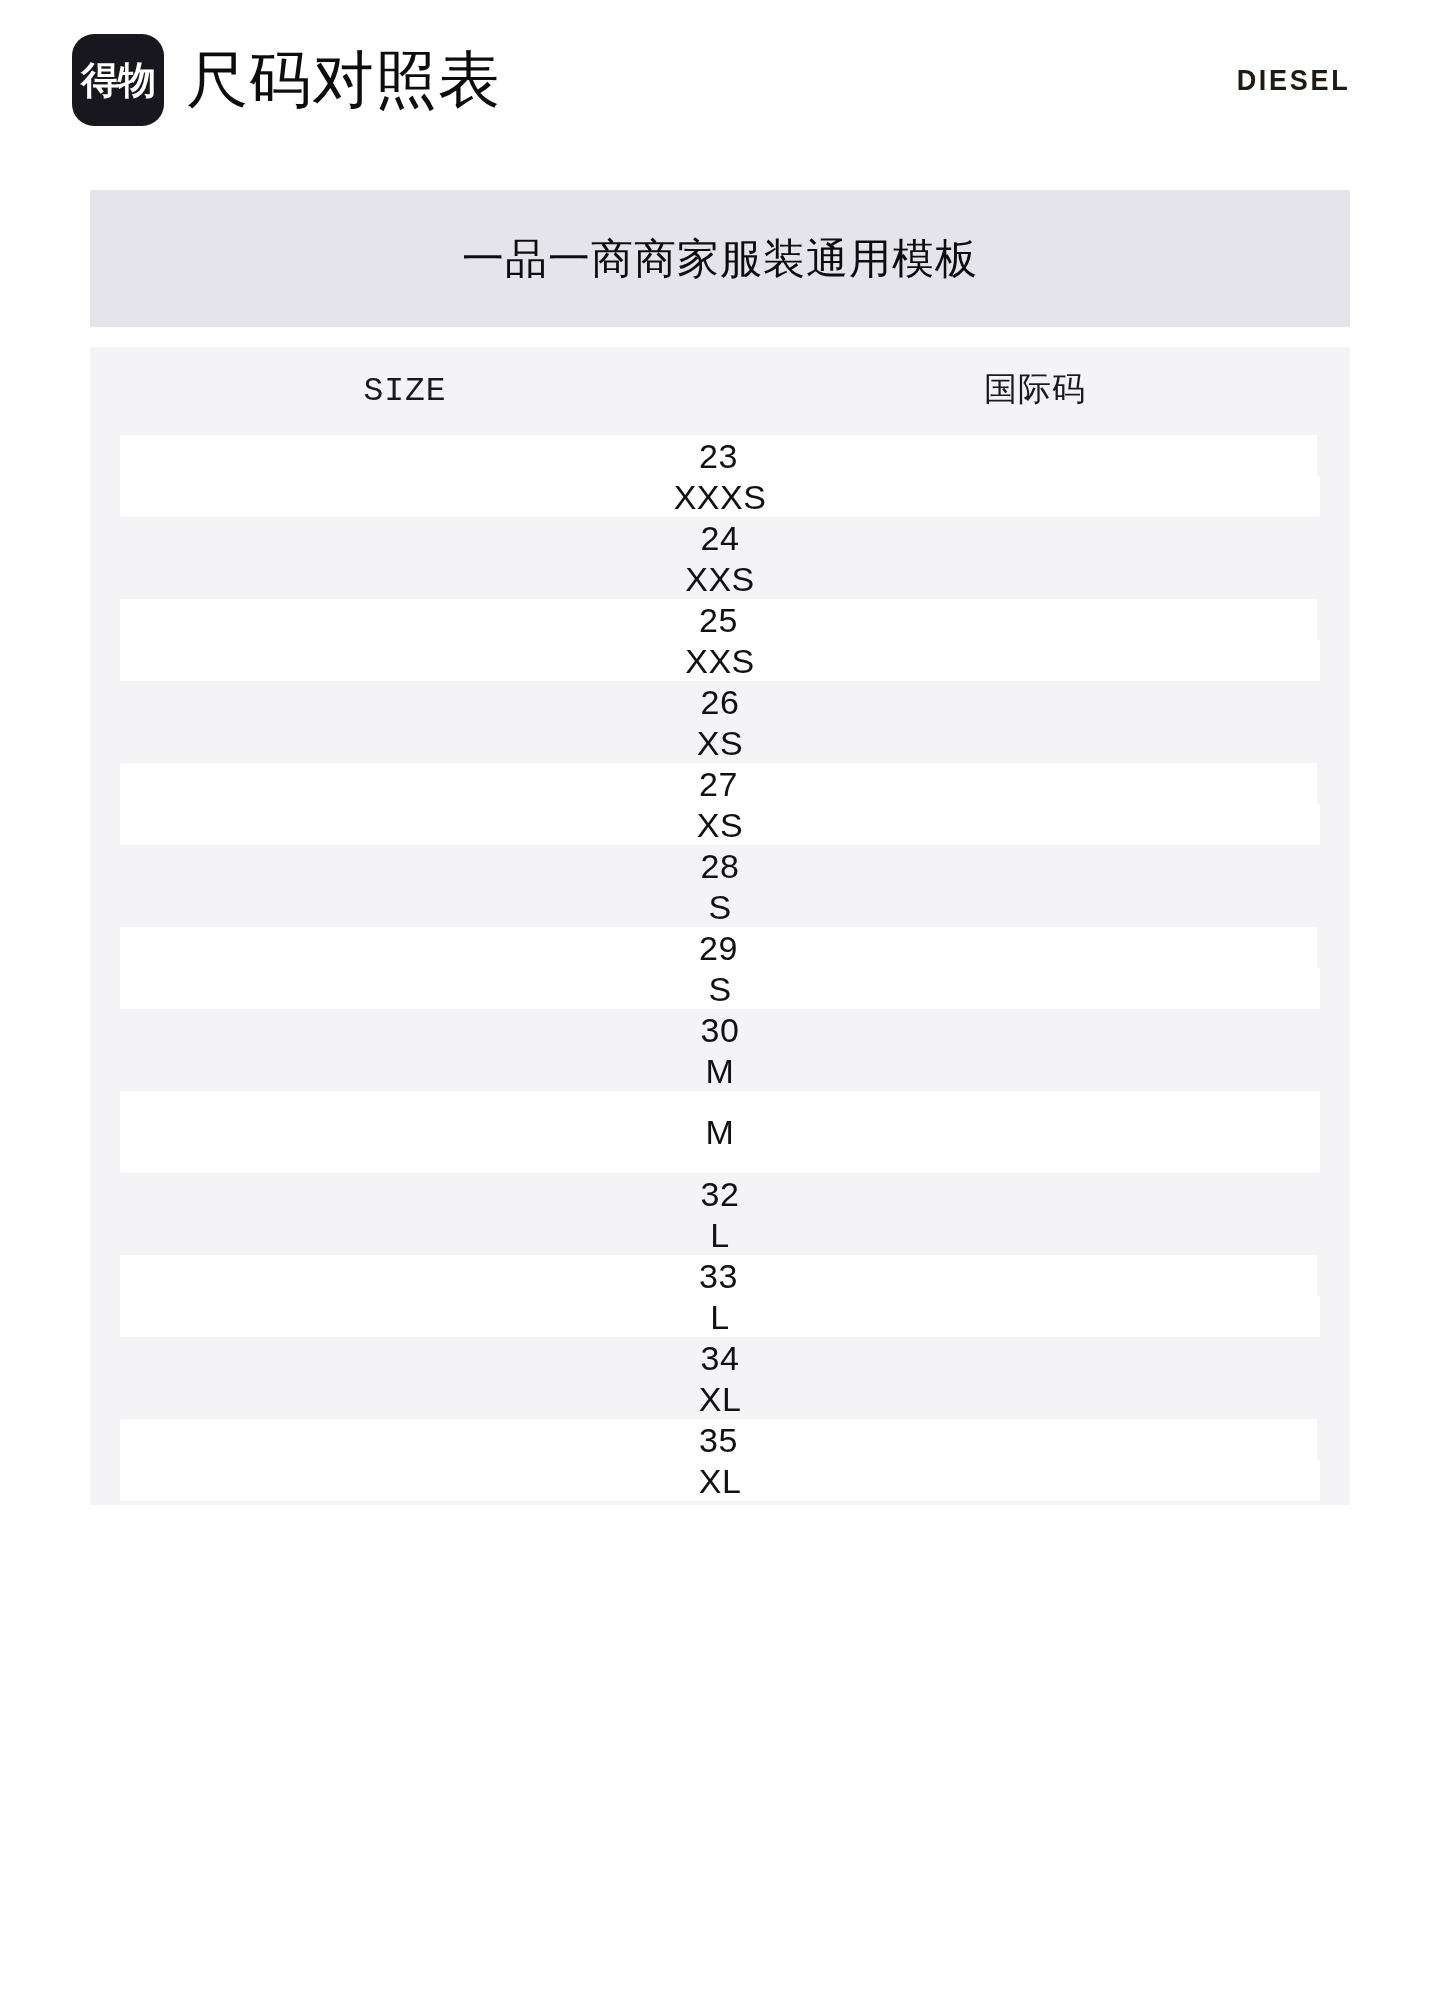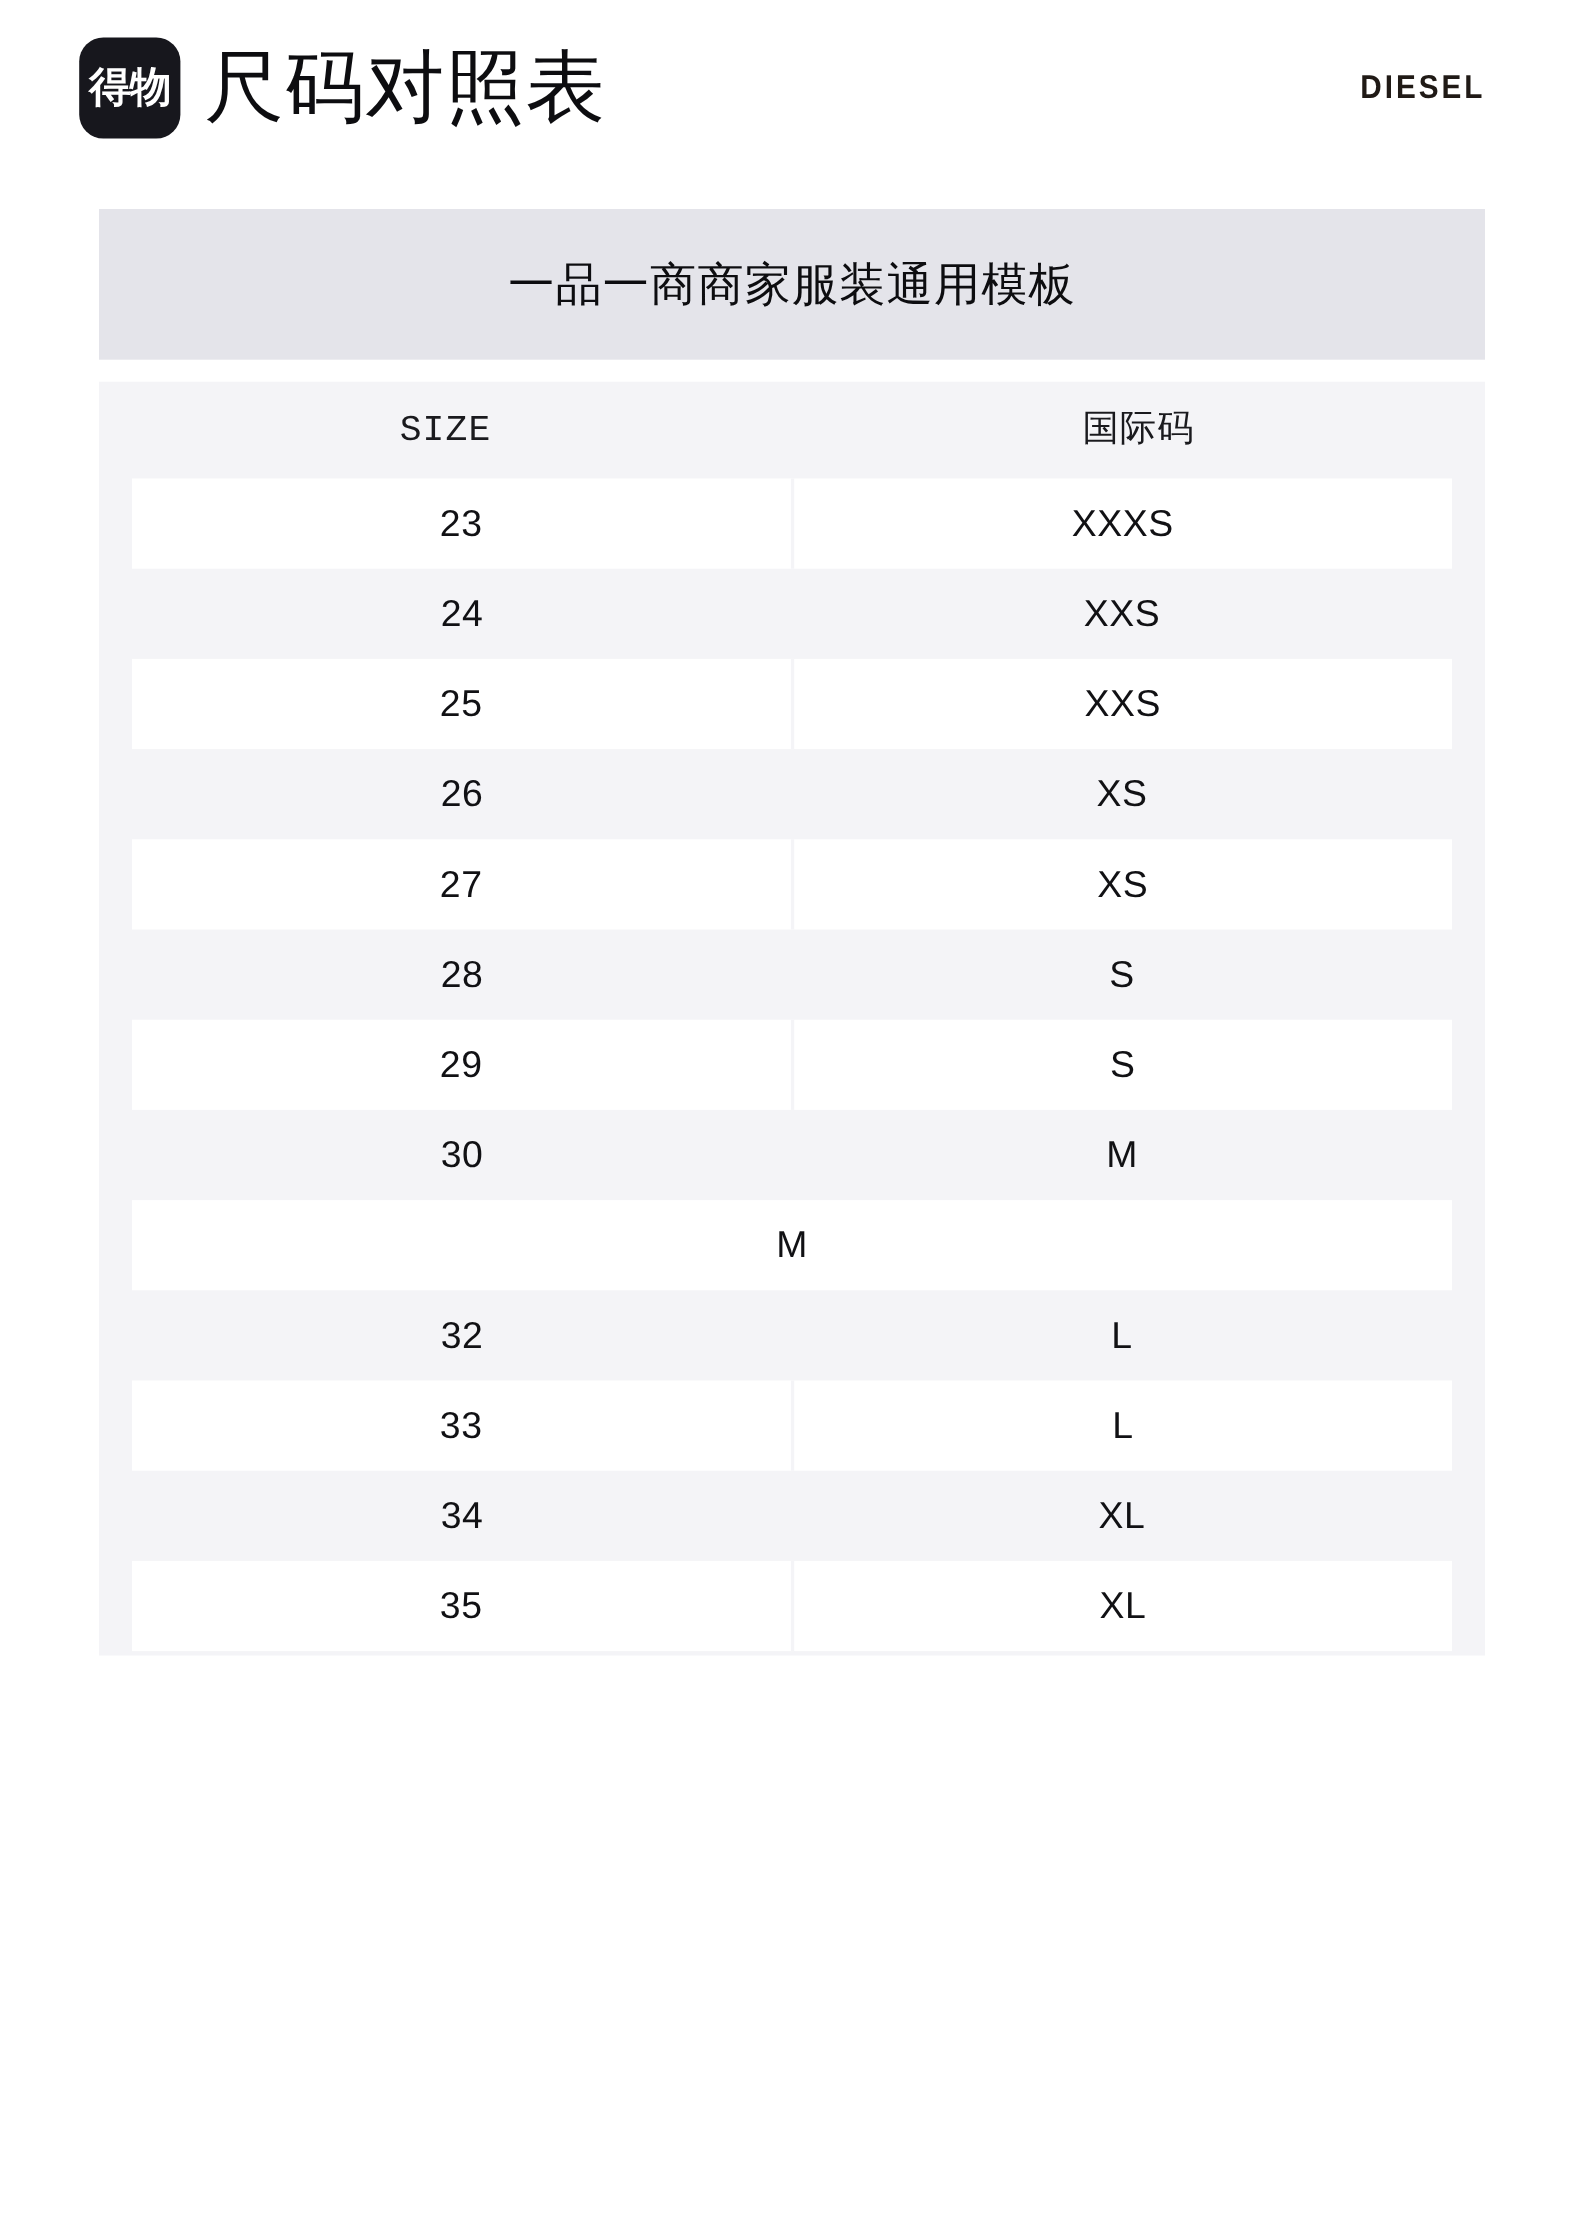--- a/index.html
+++ b/index.html
@@ -57,21 +57,21 @@
   .app-logo-text {
     color: #ffffff;
     font-size: 38px;
     font-weight: 700;
     letter-spacing: -1px;
     line-height: 1;
     font-family: "Liberation Sans", "DejaVu Sans", sans-serif;
   }
 
   .page-title {
-    font-size: 72px;
+    font-size: 62px;
     font-weight: 400;
     line-height: 1;
     color: #0d0d10;
     letter-spacing: 1px;
     white-space: nowrap;
   }
 
   .brand-right {
     margin-left: auto;
     flex: 0 0 auto;
@@ -141,20 +141,21 @@
     line-height: 1;
     font-family: Liberation Mono, monospace;
   }
 
   .table-row {
     display: flex;
     height: 82px;
     align-items: stretch;
     padding: 0 30px;
     box-sizing: border-box;
+    flex-direction: column;
   }
 
   .cell {
     flex: 1 1 0;
     display: flex;
     align-items: center;
     justify-content: center;
     font-size: 34px;
     font-weight: 400;
     color: #111114;

